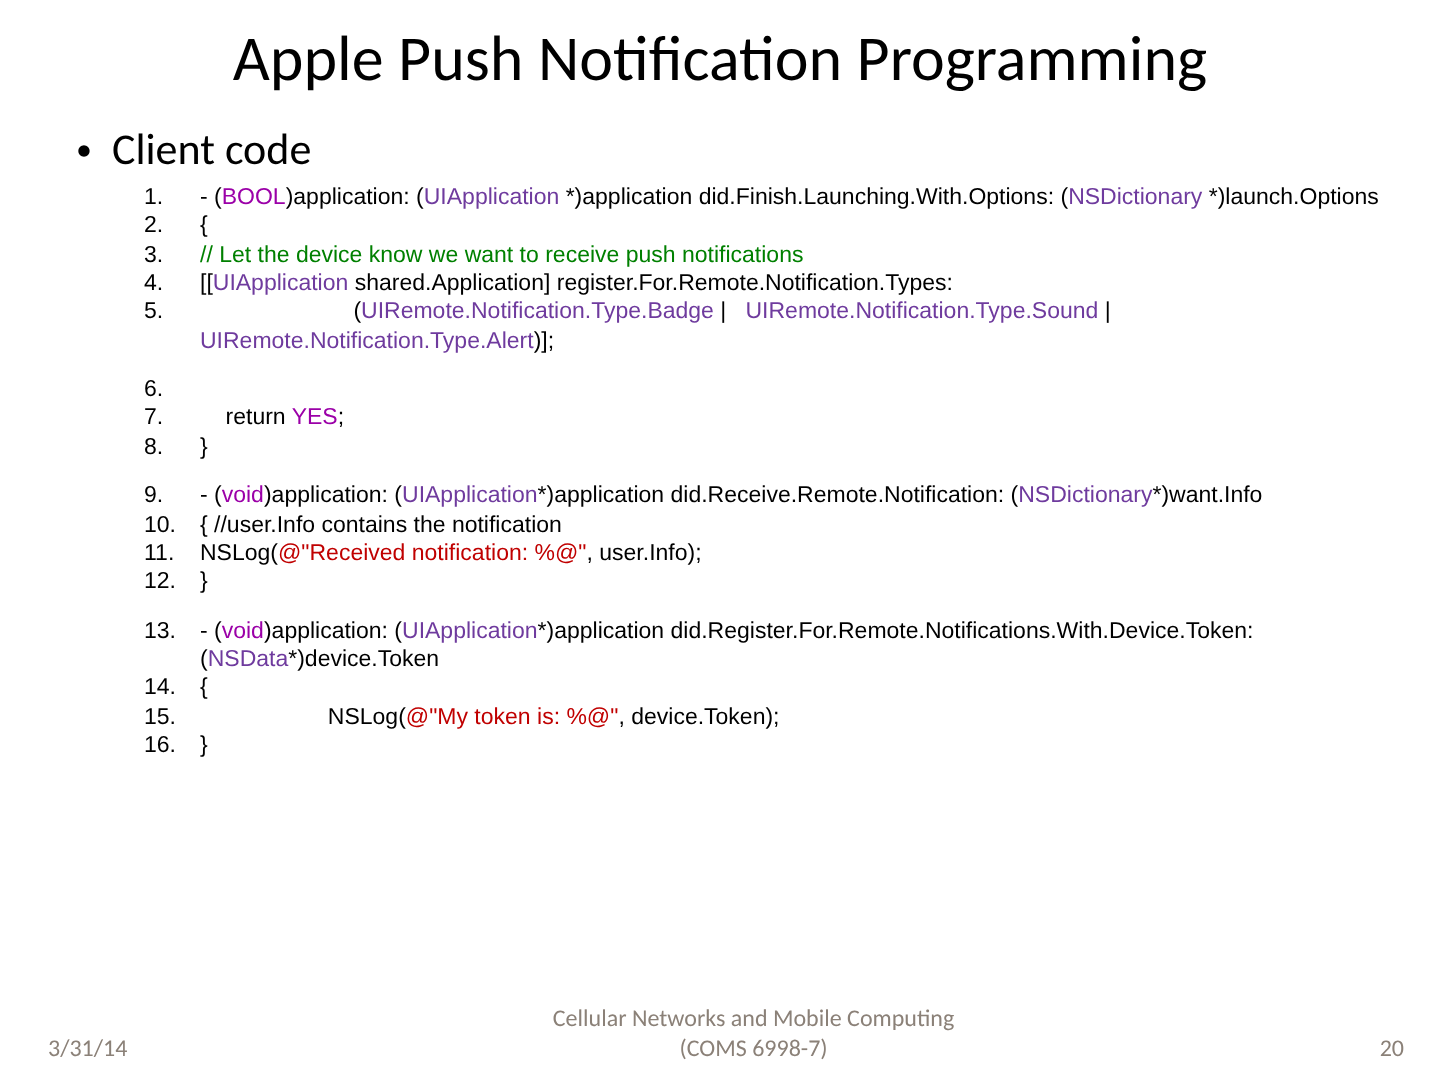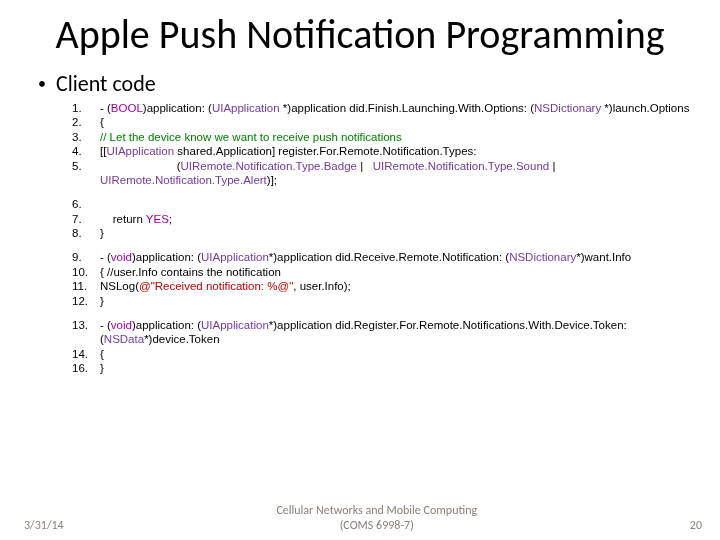--- a/index.html
+++ b/index.html
@@ -5,21 +5,21 @@
   * { margin: 0; padding: 0; box-sizing: border-box; }
   body {
     width: 720px;
     height: 540px;
     background: #fff;
     font-family: Calibri, Arial, sans-serif;
     position: relative;
     overflow: hidden;
   }
   .title {
-    font-size: 40px;
+    font-size: 32px;
     text-align: center;
     color: #000;
     padding: 12px 30px 4px 30px;
     line-height: 1.15;
   }
   .bullet-row {
     display: flex;
     align-items: baseline;
     padding: 8px 0 4px 38px;
     font-size: 22px;
@@ -162,20 +162,24 @@
   <div class="code-line">
     <span class="ln">13.</span>
     <span class="ct"><span>- (</span><span class="kw">void</span><span>)application: (</span><span class="cls">UIApplication</span><span>*)application did.Register.For.Remote.Notifications.With.Device.Token: (</span><span class="cls">NSData</span><span>*)device.Token</span></span>
   </div>
 
   <div class="code-line">
     <span class="ln">14.</span>
     <span class="ct">{</span>
   </div>
 
+  <div class="code-line">
+    <span class="ln">15.</span>
+    <span class="ct"><span>                    NSLog(</span><span class="str">@"My token is: %@"</span><span>, device.Token);</span></span>
+  </div>
 
   <div class="code-line">
     <span class="ln">16.</span>
     <span class="ct">}</span>
   </div>
 
 </div>
 
 <div class="footer">
   <span>3/31/14</span>

